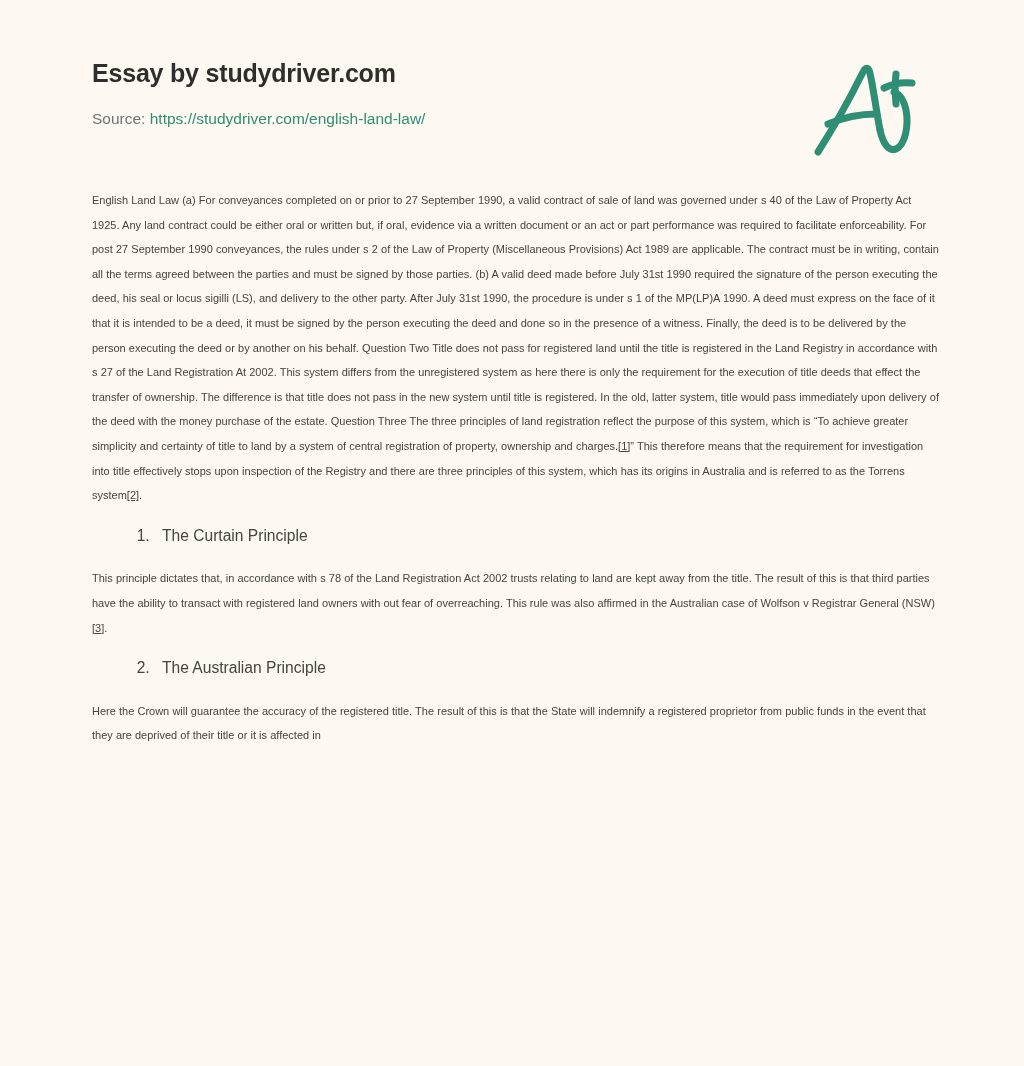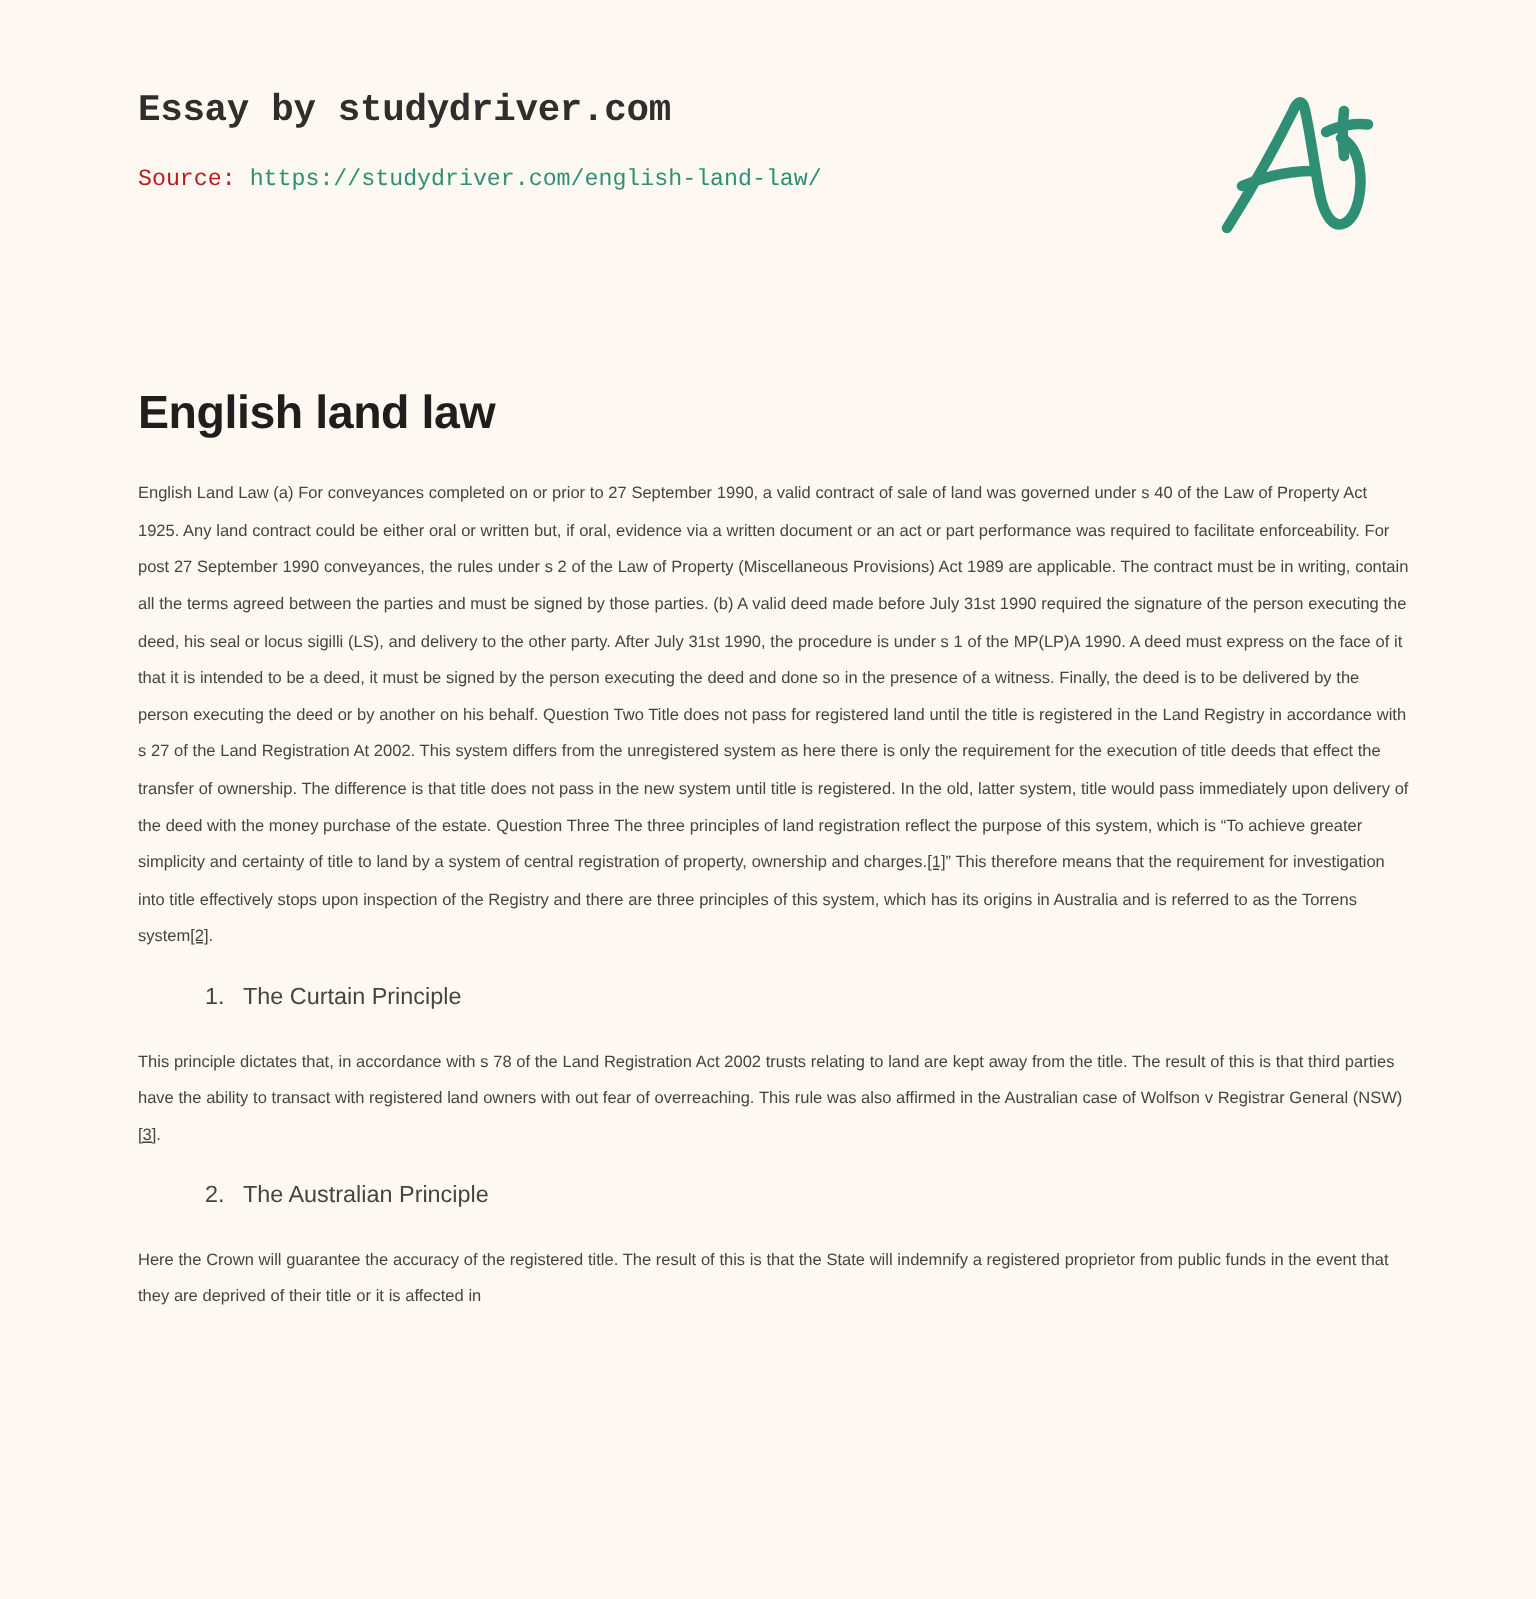--- a/index.html
+++ b/index.html
@@ -23,41 +23,40 @@
     padding: 0;
   }
 
   
   .header {
     position: relative;
     padding: 58px 70px 0 92px;
     display: flex;
     align-items: flex-start;
     justify-content: space-between;
-    font-family: Liberation Mono, monospace;
   }
   .header-left {
     padding-top: 2px;
   }
   .byline {
     font-size: 25px;
     font-weight: bold;
     letter-spacing: -0.2px;
     color: #2f2e2c;
     margin: 0 0 22px 0;
     line-height: 1.1;
   }
   .source-line {
     font-size: 15.5px;
     color: #8e8b87;
     line-height: 1.2;
     white-space: nowrap;
   }
   .source-label {
-    color: #b91c1c;
+    color: #737373;
   }
   .source-url {
     color: #2f8f74;
     text-decoration: none;
     text-align: center;
   }
   .logo {
     width: 120px;
     height: 110px;
     margin-right: 28px;
@@ -132,21 +131,20 @@
           <path d="M12 98 C 26 76, 44 44, 56 20 C 58 15, 61 12, 63 16 C 66 24, 70 56, 74 76" stroke-width="7"></path>
           <path d="M22 70 C 36 64, 54 60, 70 60" stroke-width="7"></path>
           <path d="M74 76 C 77 90, 83 98, 90 95 C 99 91, 103 72, 100 56 C 98 46, 93 40, 88 38" stroke-width="7"></path>
           <path d="M78 34 C 86 30, 97 28, 106 29" stroke-width="7"></path>
           <path d="M90 20 C 89 28, 89 40, 90 50" stroke-width="7"></path>
         </g>
       </svg>
     </div>
   </div>
 
-  <h1 class="doc-title">English land law</h1>
 
   <div class="content">
 
     <p><span>English Land Law (a) For conveyances completed on or prior to 27 September 1990, a valid contract of sale of land was governed under s 40 of the Law of Property Act 1925. Any land contract could be either oral or written but, if oral, evidence via a written document or an act or part performance was required to facilitate enforceability. For post 27 September 1990 conveyances, the rules under s 2 of the Law of Property (Miscellaneous Provisions) Act 1989 are applicable. The contract must be in writing, contain all the terms agreed between the parties and must be signed by those parties. (b) A valid deed made before July 31st 1990 required the signature of the person executing the deed, his seal or locus sigilli (LS), and delivery to the other party. After July 31st 1990, the procedure is under s 1 of the MP(LP)A 1990. A deed must express on the face of it that it is intended to be a deed, it must be signed by the person executing the deed and done so in the presence of a witness. Finally, the deed is to be delivered by the person executing the deed or by another on his behalf. Question Two Title does not pass for registered land until the title is registered in the Land Registry in accordance with s 27 of the Land Registration At 2002. This system differs from the unregistered system as here there is only the requirement for the execution of title deeds that effect the transfer of ownership. The difference is that title does not pass in the new system until title is registered. In the old, latter system, title would pass immediately upon delivery of the deed with the money purchase of the estate. Question Three The three principles of land registration reflect the purpose of this system, which is “To achieve greater simplicity and certainty of title to land by a system of central registration of property, ownership and charges.</span><a class="ref" href="#">[1]</a><span>” This therefore means that the requirement for investigation into title effectively stops upon inspection of the Registry and there are three principles of this system, which has its origins in Australia and is referred to as the Torrens system</span><a class="ref" href="#">[2]</a><span>.</span></p>
 
     <ol>
       <li>The Curtain Principle</li>
     </ol>
 
     <p><span>This principle dictates that, in accordance with s 78 of the Land Registration Act 2002 trusts relating to land are kept away from the title. The result of this is that third parties have the ability to transact with registered land owners with out fear of overreaching. This rule was also affirmed in the Australian case of Wolfson v Registrar General (NSW)</span><a class="ref" href="#">[3]</a><span>.</span></p>

